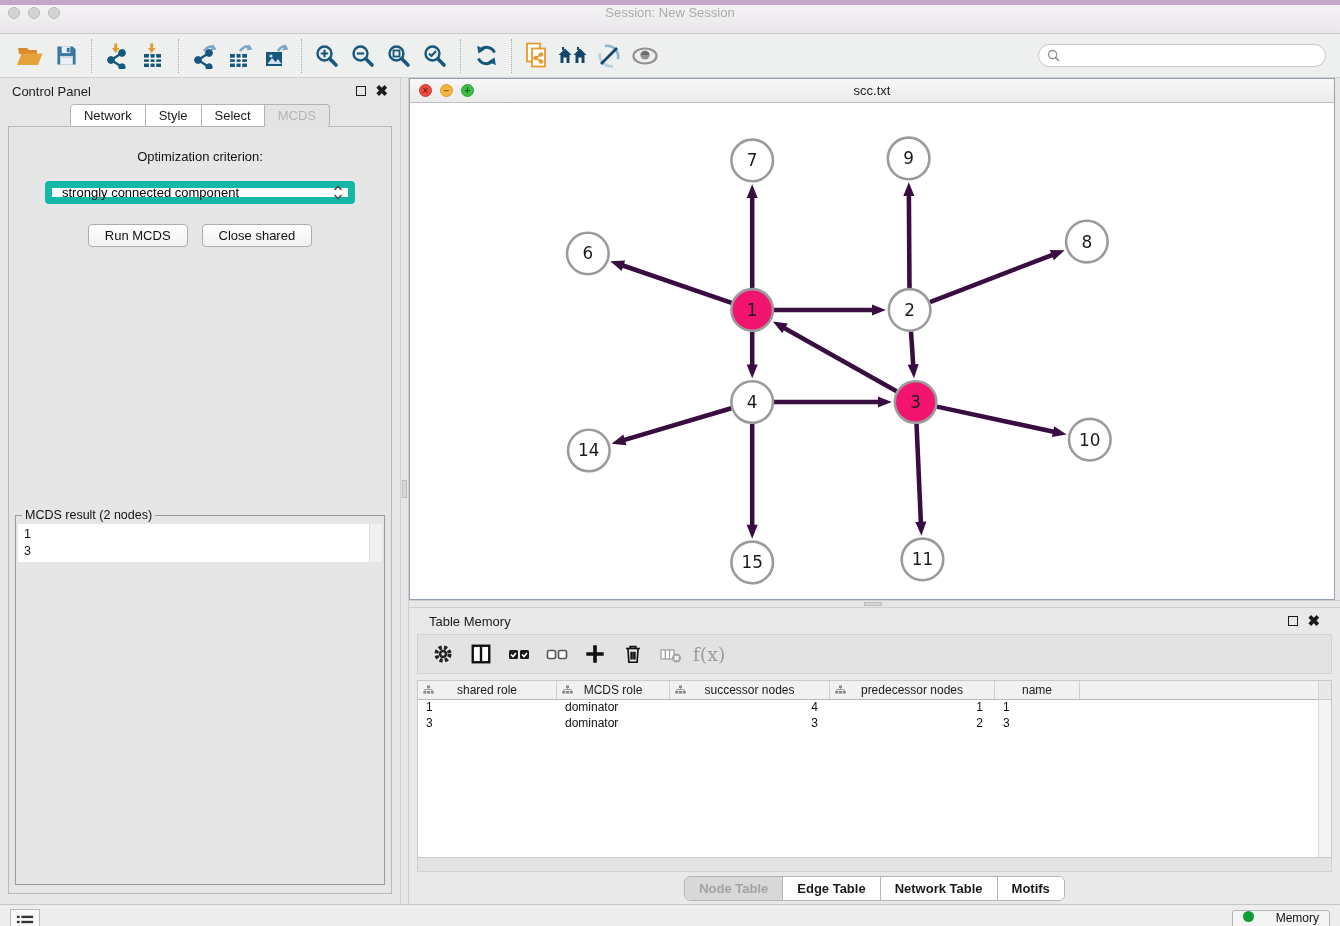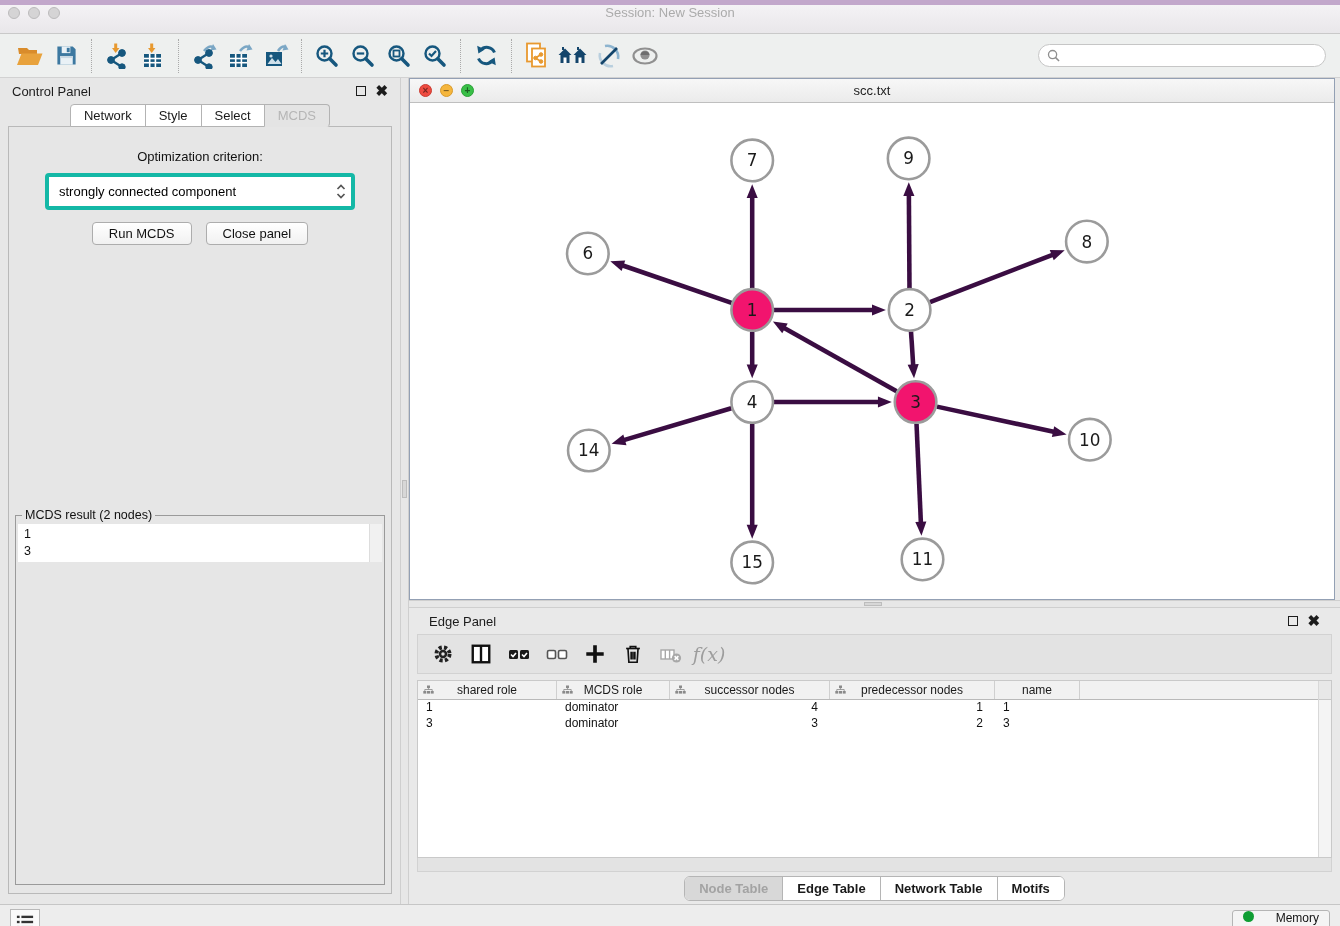--- a/index.html
+++ b/index.html
@@ -35,23 +35,23 @@
   .ph-icons { margin-left:auto; display:flex; gap:9px; align-items:center; }
   .float-ic { width:10px; height:10px; border:1.6px solid #1c1c1c; display:inline-block; }
   .close-ic { font-size:15px; font-weight:bold; color:#1c1c1c; line-height:10px; }
   .ctab-row { display:flex; justify-content:center; position:relative; z-index:2; margin-bottom:-1px; }
   .ctab { padding:3px 13px; border:1px solid #b3b3b3; background:#fff; font-size:13px;
     color:#1a1a1a; margin-left:-1px; }
   .ctab:first-child { border-radius:4px 0 0 0; margin-left:0; }
   .ctab:last-child { border-radius:0 4px 4px 0; }
   .ctab.active { background:#e4e4e4; color:#b5b5b5; border-bottom-color:#e4e4e4; }
   .cp-body { border:1px solid #b9b9b9; background:#e6e6e6; margin:0 8px 10px; flex:1;
-    display:flex; flex-direction:column; padding-top:22px; }
+    display:flex; flex-direction:column; padding-top:22px;gap:8px; }
   .opt-label { text-align:center; font-size:13px; color:#111; margin-bottom:9px; }
-  .selectbox { margin:0 36px; height:37px; background:#fff; border:4px solid #14b8a6;
+  .selectbox { margin:0 36px; height:23px; background:#fff; border:7px solid #14b8a6;
     border-radius:4px; display:flex; align-items:center; padding:0 4px 0 10px; font-size:13px; }
   .selectbox .sel-text { flex:1; }
   .btn-row { display:flex; justify-content:center; gap:14px; margin-top:12px; }
   .mbtn { height:23px; padding:0 16px; background:linear-gradient(#ffffff,#f1f1f1);
     border:1px solid #adadad; border-radius:4px; font-size:13px; color:#111;
     font-family:"Liberation Sans",sans-serif; }
   .result-fieldset { margin:auto 6px 8px; height:377px; border:1px solid #9a9a9a;
     padding:2px; display:flex; }
   .result-fieldset legend { font-size:12.5px; color:#111; padding:0 3px; margin-left:4px; }
   .result-area { flex:1; background:#fff; position:relative; font-size:12.5px;
@@ -85,21 +85,21 @@
   .h-divider { height:8px; background:#e7e7e7; border-top:1px solid #cfcfcf;
     border-bottom:1px solid #cfcfcf; position:relative; }
   .h-grip { position:absolute; left:455px; top:1px; width:18px; height:4px;
     background:#d7d7d7; border:1px solid #bdbdbd; }
 
   
   .table-panel { flex:1; background:#e9e9e9; padding:0 8px; display:flex; flex-direction:column; }
   .tp-toolbar { height:40px; border:1px solid #d2d2d2; background:#e3e3e3;
     display:flex; align-items:center; gap:8px; padding:0 10px; }
   .tpbtn { width:30px; height:30px; display:flex; align-items:center; justify-content:center; }
-  .fx { font-family:"DejaVu Serif", serif; font-style:italic; font-size:19px; color:#9d9d9d; }
+  .fx { font-family:"DejaVu Serif", serif; font-size:19px; color:#9d9d9d; }
   .tp-table { height:178px; margin-top:6px; background:#fff; border:1px solid #c9c9c9;
     position:relative; overflow:hidden; }
   .tbl-header { display:flex; height:19px; background:#f1f1f1; border-bottom:1px solid #b9b9b9; }
   .th-cell { position:relative; border-right:1px solid #cfcfcf; display:flex;
     align-items:center; justify-content:center; font-size:12px; color:#1a1a1a; }
   .th-cell .tree { position:absolute; left:5px; top:4px; }
   .tbl-row { display:flex; height:16px; font-size:12px; color:#111; }
   .td-cell { overflow:hidden; white-space:nowrap; }
   .td-left { text-align:left; padding-left:8px; }
   .td-right { text-align:right; padding-right:12px; }
@@ -322,21 +322,21 @@
       <div class="opt-label">Optimization criterion:</div>
       <div class="selectbox">
         <span class="sel-text">strongly connected component</span>
         <svg width="12" height="17" viewBox="0 0 12 17">
             <path d="M2.5 6 L6 2.5 L9.5 6" fill="none" stroke="#555" stroke-width="1.7"></path>
             <path d="M2.5 11 L6 14.5 L9.5 11" fill="none" stroke="#555" stroke-width="1.7"></path>
           </svg>
       </div>
       <div class="btn-row">
         <button class="mbtn">Run MCDS</button>
-        <button class="mbtn">Close panel</button>
+        <button class="mbtn">Close shared</button>
       </div>
       <fieldset class="result-fieldset">
         <legend>MCDS result (2 nodes)</legend>
         <div class="result-area" id="result-lines">
           <div>1</div>
             <div>3</div>
             <div class="result-scroll"></div>
         </div>
       </fieldset>
     </div>
@@ -435,21 +435,21 @@
           </svg>
       </div>
     </div>
 
     <div class="h-divider">
         <div class="h-grip"></div>
       </div>
 
     <div class="table-panel">
       <div class="panel-header">
-        <span class="panel-title">Edge Panel</span>
+        <span class="panel-title">Table Memory</span>
         <span class="ph-icons">
           <span class="float-ic"></span>
           <span class="close-ic">✖</span>
         </span>
       </div>
       <div class="tp-toolbar">
         <span class="tpbtn">
           <svg width="22" height="22" viewBox="0 0 24 24">
               <circle cx="12" cy="12" r="7.2" fill="none" stroke="#222" stroke-width="4.2" stroke-dasharray="3.4 2.4"></circle>
               <circle cx="12" cy="12" r="4.6" fill="#222"></circle>

